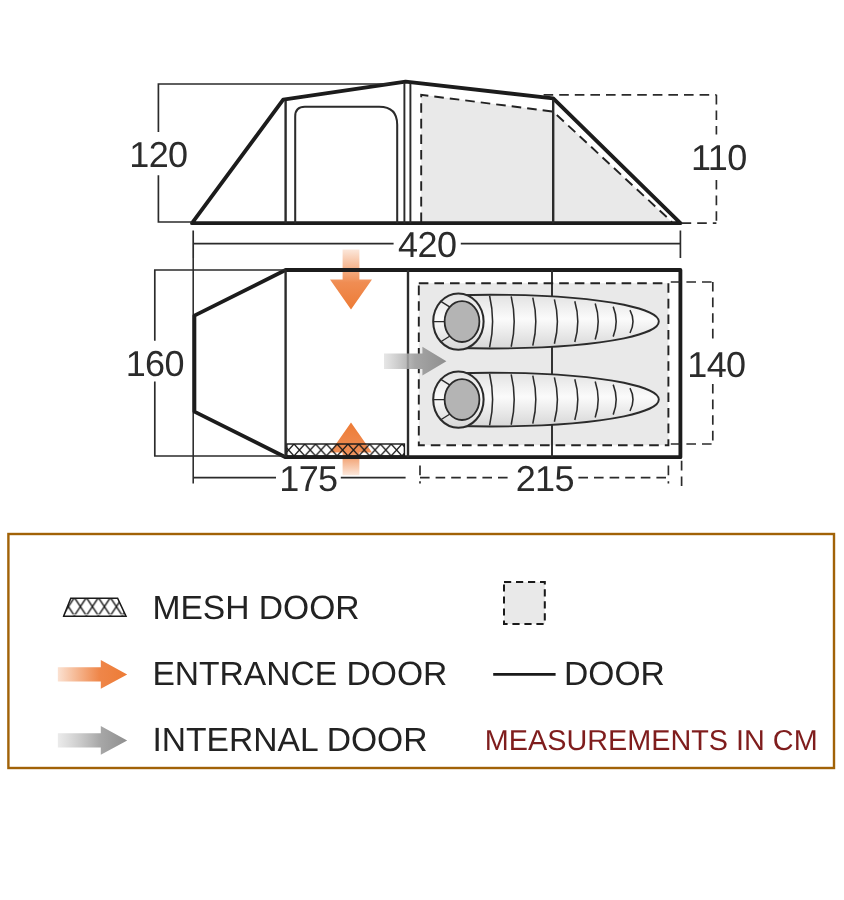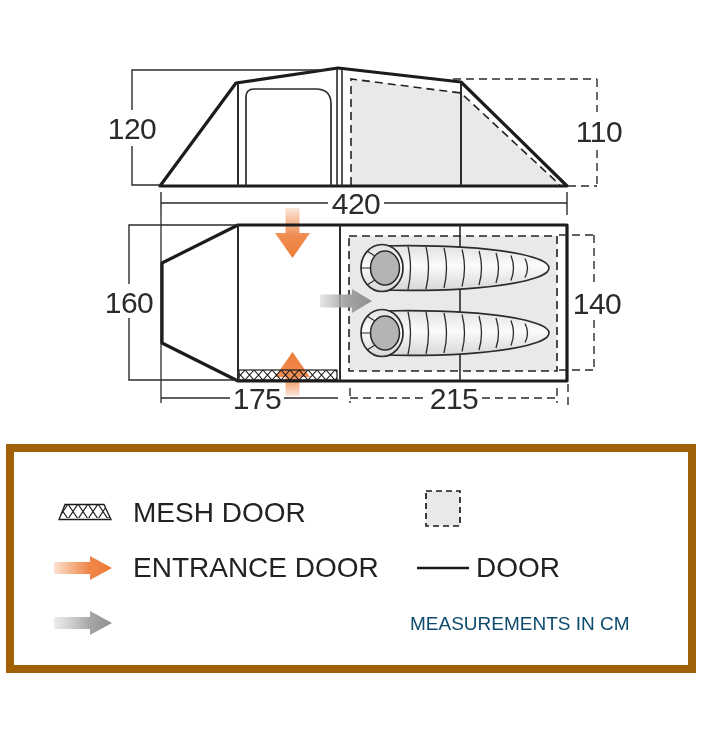--- a/index.html
+++ b/index.html
@@ -6,30 +6,30 @@
   #stage{
     position:relative;width:703px;height:750px;background:#ffffff;
     font-family:"Liberation Sans", sans-serif;overflow:hidden;padding-left:20px;
   }
   svg{display:block;}
   .dim{
     font-family:"Liberation Sans", sans-serif;
     font-size:30px;fill:#2b2b2b;letter-spacing:-0.5px;
   }
   #legend-box{
-    position:absolute;left:6px;top:444px;width:690px;height:229px;
-    border:8px solid #a16207;background:#fff;box-sizing:border-box;
+    position:absolute;left:6px;top:444px;width:690px;height:197px;
+    border:2px solid #a16207;background:#fff;box-sizing:border-box;
   }
   .lg-label{
     position:absolute;height:28px;display:flex;align-items:center;
     font-size:28px;color:#222;letter-spacing:0px;white-space:nowrap;
   }
   .lg-note{
     position:absolute;height:22px;display:flex;align-items:center;
-    font-size:19px;color:#0c4a6e;white-space:nowrap;
+    font-size:24px;color:#7f1d1d;white-space:nowrap;
   }
   .lg-sym{position:absolute;}
 </style>
 </head>
 <body>
 
 <div id="stage">
 
   <svg width="703" height="436" viewBox="0 0 703 436">
     <defs>
@@ -167,20 +167,21 @@
     <svg class="lg-sym" style="left:40px;top:157px;" width="58" height="28">
       <defs>
         <linearGradient id="lgGy" x1="0" y1="0" x2="1" y2="0">
           <stop offset="0" stop-color="#bdbdbd" stop-opacity="0.3"></stop>
           <stop offset="0.6" stop-color="#a8a8a8"></stop>
           <stop offset="1" stop-color="#8f8f8f"></stop>
         </linearGradient>
       </defs>
       <path d="M0,8 L36,8 L36,2 L58,14 L36,26 L36,20 L0,20 Z" fill="url(#lgGy)"></path>
     </svg>
+    <div class="lg-label" style="left:119px;top:157px;">INTERNAL DOOR</div>
 
     <svg class="lg-sym" style="left:410px;top:37px;" width="38" height="39">
       <rect x="2" y="2" width="34" height="35" fill="#e9e9e9" stroke="#1a1a1a" stroke-width="1.7" stroke-dasharray="6 4"></rect>
     </svg>
 
     <svg class="lg-sym" style="left:402px;top:113px;" width="54" height="6">
       <line x1="1" y1="3" x2="53" y2="3" stroke="#1a1a1a" stroke-width="2.4"></line>
     </svg>
     <div class="lg-label" style="left:462px;top:102px;">DOOR</div>
 

